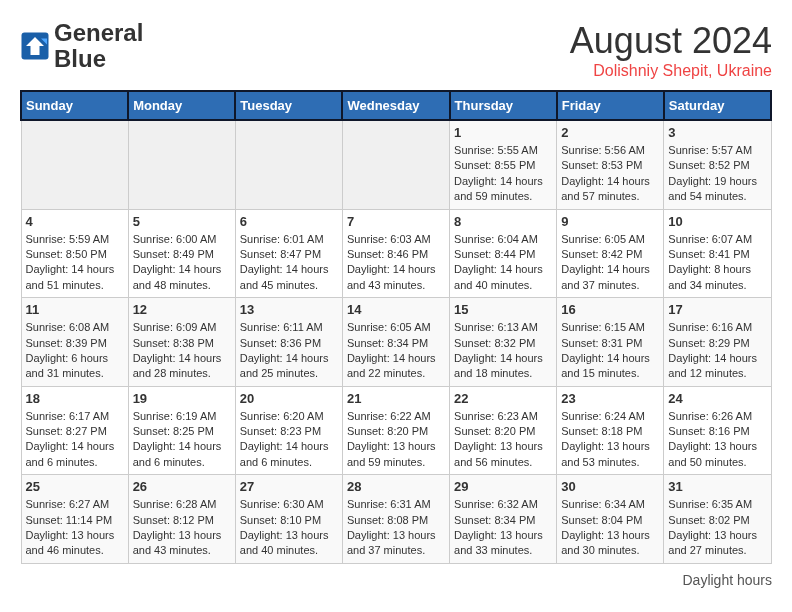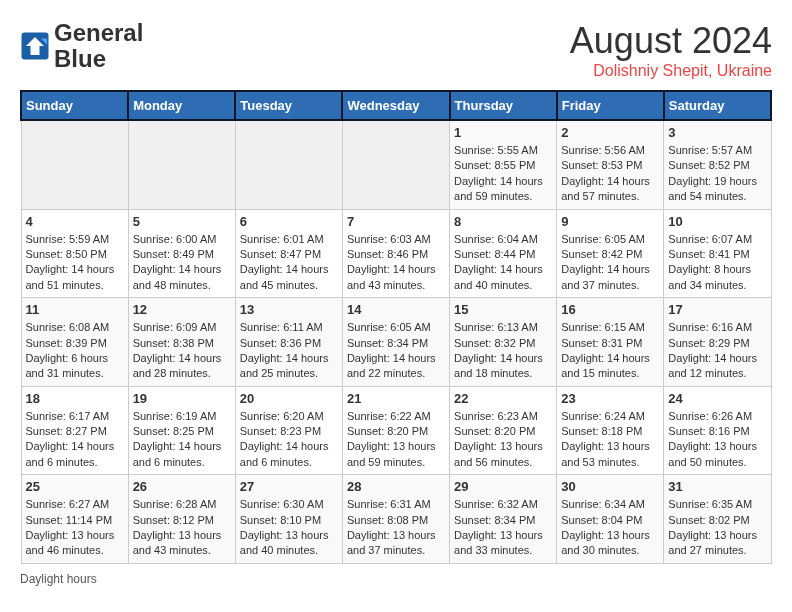--- a/index.html
+++ b/index.html
@@ -84,23 +84,23 @@
     .day-info {
       font-size: 11px;
       color: #333;
       line-height: 1.4;
     }
     .empty-cell {
       background: #f0f0f0 !important;
     }
     .footer-note {
       margin-top: 8px;
-      font-size: 12px;
+      font-size: 14px;
       color: #555;
-      text-align: left;
+      text-align: right;
     }
   </style>
 </head>
 <body>
 
 <div>
   <div class="header-area">
     <div class="logo">
       <svg class="logo-icon" viewBox="0 0 40 40">
         <rect x="2" y="2" width="36" height="36" rx="4" fill="#1a5fa8"></rect>

